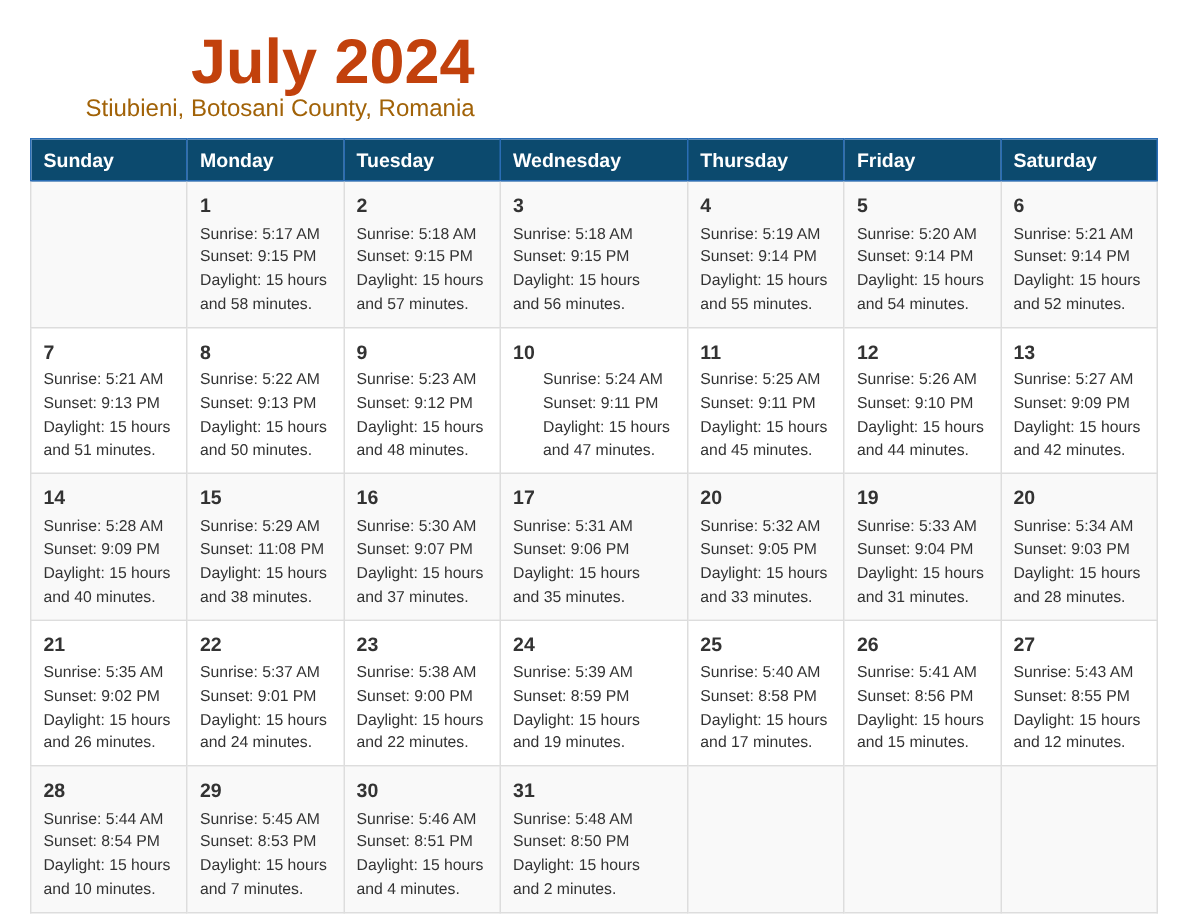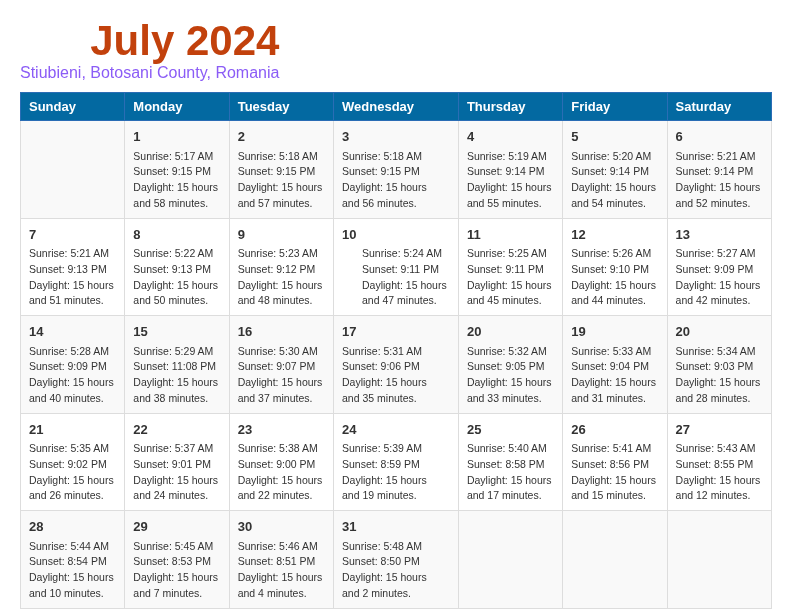--- a/index.html
+++ b/index.html
@@ -35,30 +35,31 @@
       text-align: right;
     }
     .month-title {
       font-size: 42px;
       font-weight: bold;
       color: #c2410c;
       line-height: 1;
     }
     .location-title {
       font-size: 16px;
-      color: #8b5cf6;
+      color: #a16207;
       margin-top: 2px;
+      margin-left: 37px;
     }
     table {
       width: 100%;
       border-collapse: collapse;
       font-size: 11px;
     }
     thead tr th {
-      background-color: #0369a1;
+      background-color: #0c4a6e;
       color: #fff;
       padding: 6px 8px;
       text-align: left;
       font-size: 13px;
       font-weight: bold;
       border: 1px solid #2a6db5;
     }
     tbody tr {
       border-bottom: 1px solid #ccc;
     }

